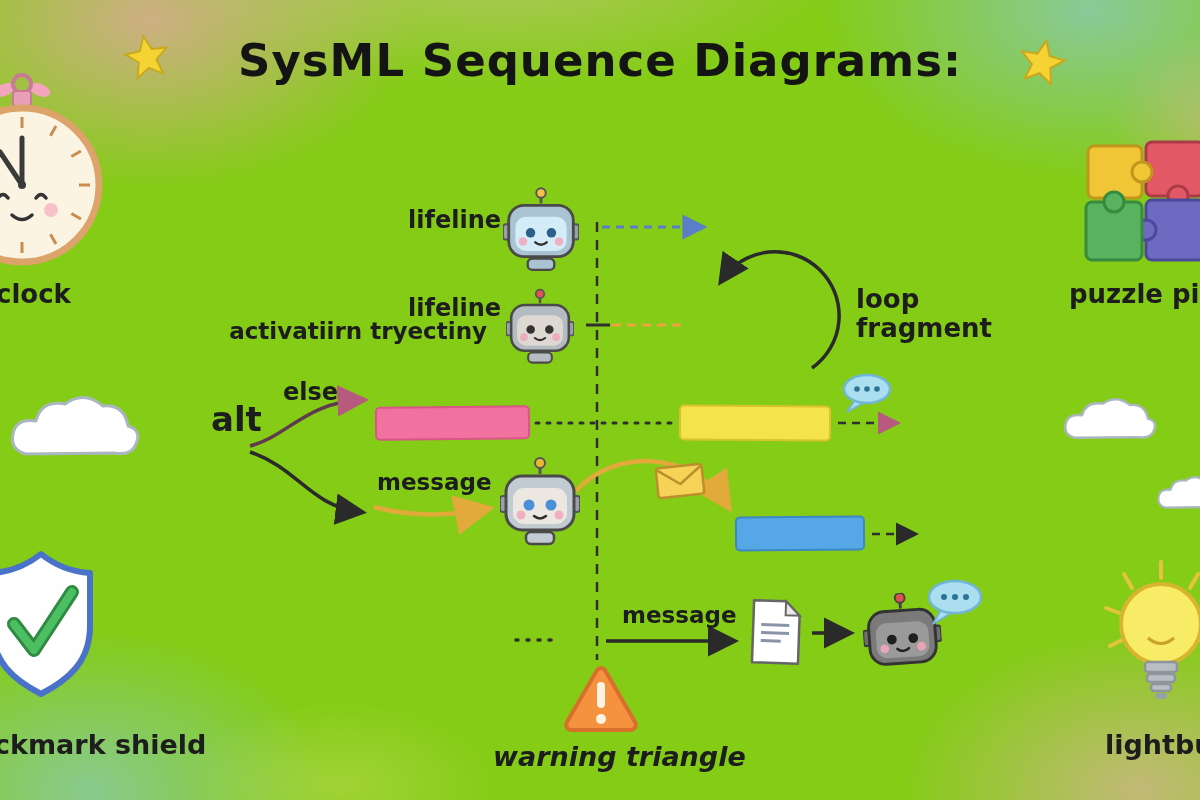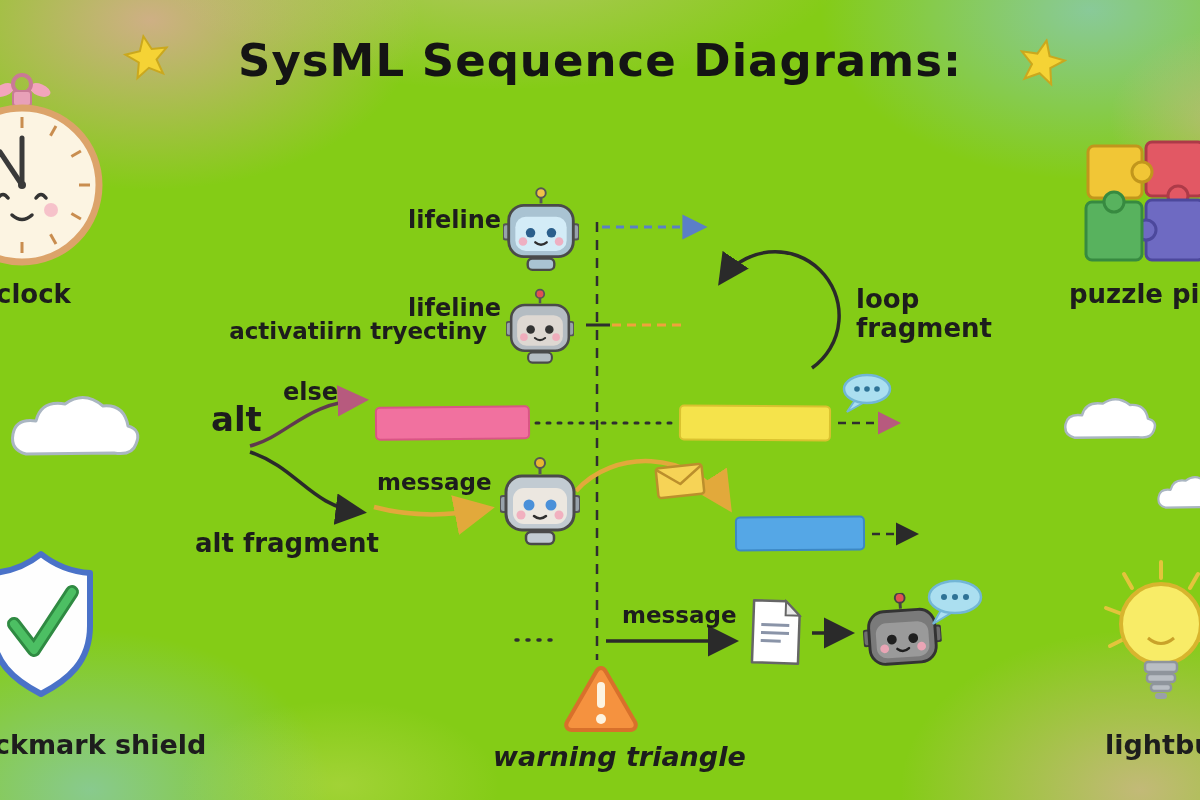--- a/index.html
+++ b/index.html
@@ -291,17 +291,16 @@
   <div class="lbl" style="left:408px; top:206px; width:92px; text-align:right; font-size:24px;">lifeline</div>
   <div class="lbl" style="left:408px; top:294px; width:92px; text-align:right; font-size:24px;">lifeline</div>
   <div class="lbl" style="left:229px; top:318px; width:258px; text-align:right; font-size:23px;">activatiirn tryectiny</div>
   <div class="lbl" style="left:856px; top:285px; width:112px; text-align:left; font-size:26px; line-height:1.12;">
     <span>loop</span><br>
     <span>fragment</span>
   </div>
   <div class="lbl" style="left:283px; top:378px; font-size:24px;">else</div>
   <div class="lbl" style="left:211px; top:399px; font-size:34px;">alt</div>
   <div class="lbl" style="left:377px; top:469px; font-size:23px;">message</div>
-  <div class="lbl" style="left:195px; top:528px; font-size:26px;">alt fragment</div>
   <div class="lbl" style="left:622px; top:602px; font-size:23px;">message</div>
   <div class="lbl" style="left:493px; top:741px; font-size:27px;font-style:italic;">warning triangle</div>
 
 </div>
 
 </body></html>

